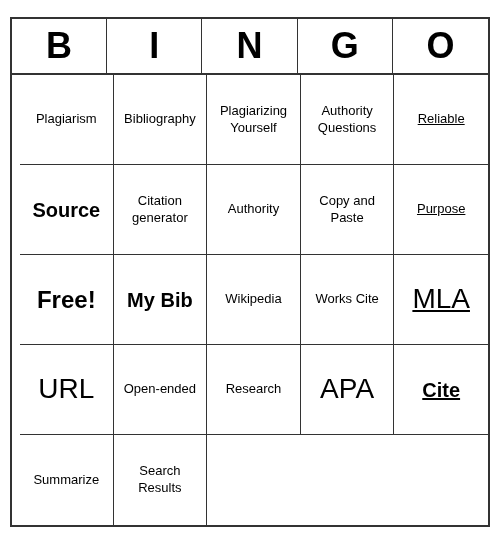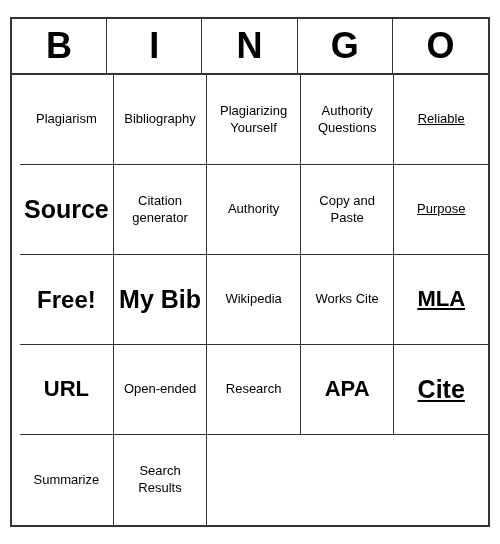--- a/index.html
+++ b/index.html
@@ -51,26 +51,26 @@
       line-height: 1.3;
     }
     .bingo-cell:nth-child(5n) {
       border-right: none;
       text-decoration: underline;
     }
     .bingo-cell:nth-child(n+21) {
       border-bottom: none;
     }
     .bingo-cell.large-text {
-      font-size: 25px;
+      font-size: 20px;
       font-weight: bold;
     }
     .bingo-cell.xl-text {
-      font-size: 22px;
-      font-weight: bold;
+      font-size: 28px;
+      font-weight: normal;
     }
     .bingo-cell.free {
       font-size: 24px;
       font-weight: bold;
     }
   </style>
 </head>
 <body>
 
 <div class="bingo-card">

